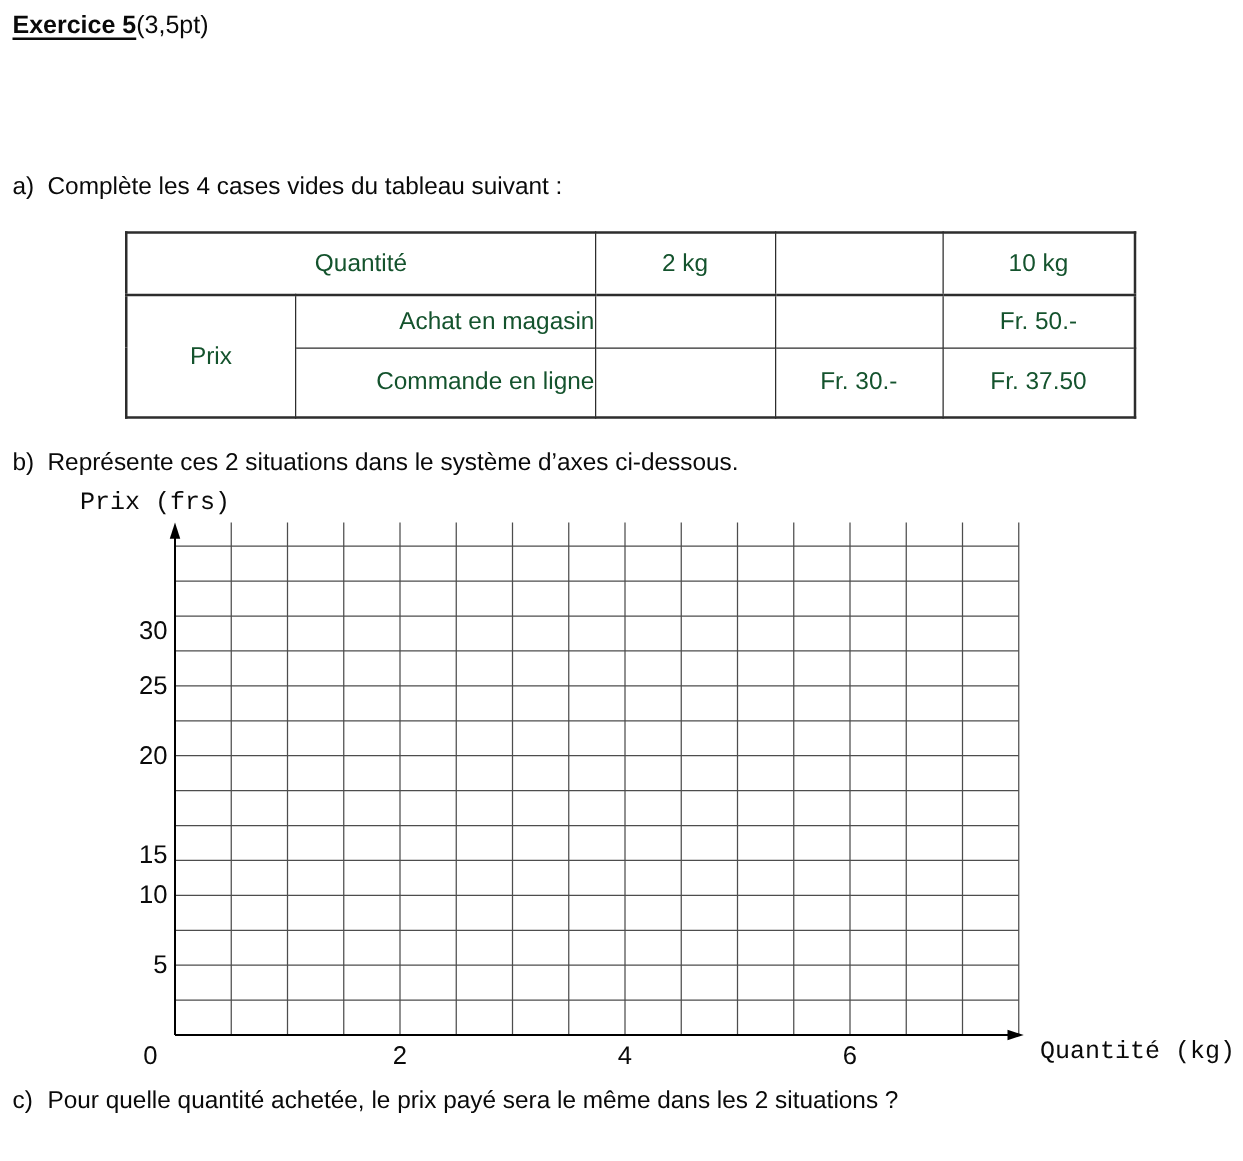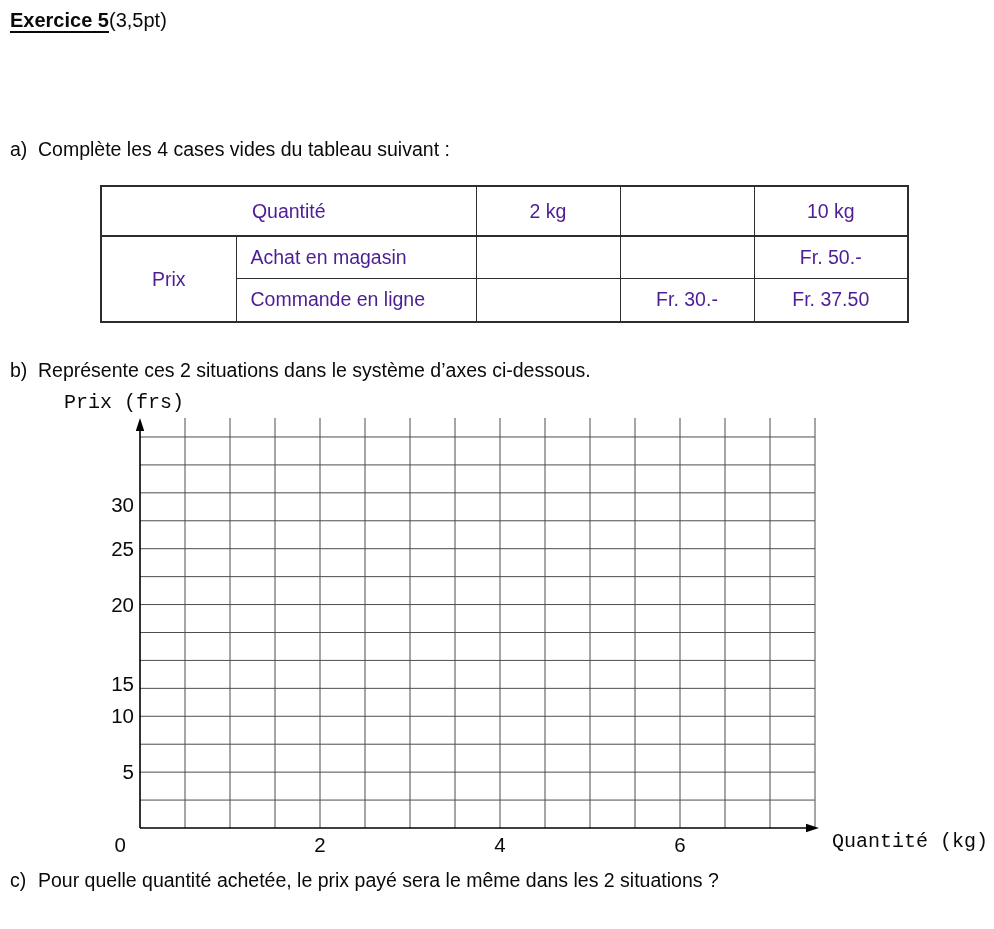--- a/index.html
+++ b/index.html
@@ -33,29 +33,29 @@
   .q-a { top: 138px; }
   .q-b { top: 359px; }
   .q-c { top: 869px; }
 
   
   .tbl {
     left: 100px; top: 185px;
     border-collapse: collapse;
     table-layout: fixed;
     font-size: 19.5px;
-    color: #4c1d95;
+    color: #14532d;
   }
   .tbl td { border: 1px solid #2d2d2d; text-align: center; vertical-align: middle; padding: 0; }
   .tbl { border: 2px solid #2d2d2d; }
   .tbl tr.hdr td { border-bottom: 2px solid #2d2d2d; }
-  .tbl td.left-cell { text-align: left; padding-left: 14px; }
+  .tbl td.left-cell { text-align: right; padding-left: 14px; }
   .tbl tr.hdr { height: 50px; }
   .tbl tr.r2 { height: 42px; }
-  .tbl tr.r3 { height: 44px; padding-left: 16px; }
+  .tbl tr.r3 { height: 56px; padding-left: 16px; }
 
   
   #grid-svg { left: 0; top: 0; width: 994px; height: 929px; pointer-events: none; }
   .axis-title { font-size: 20px; white-space: nowrap; font-family: Liberation Mono, monospace; }
   .y-axis-title { left: 64px; top: 391px; }
   .x-axis-title { left: 832px; top: 830px; }
   .tick { font-size: 20.5px; height: 26px; line-height: 26px; }
   .ytick { left: 96px; width: 38px; text-align: right; }
   .xtick { top: 832px; width: 38px; text-align: center; }
   .origin-label { left: 88px; top: 832px; width: 38px; text-align: right; font-size: 20.5px; height: 26px; line-height: 26px; }

